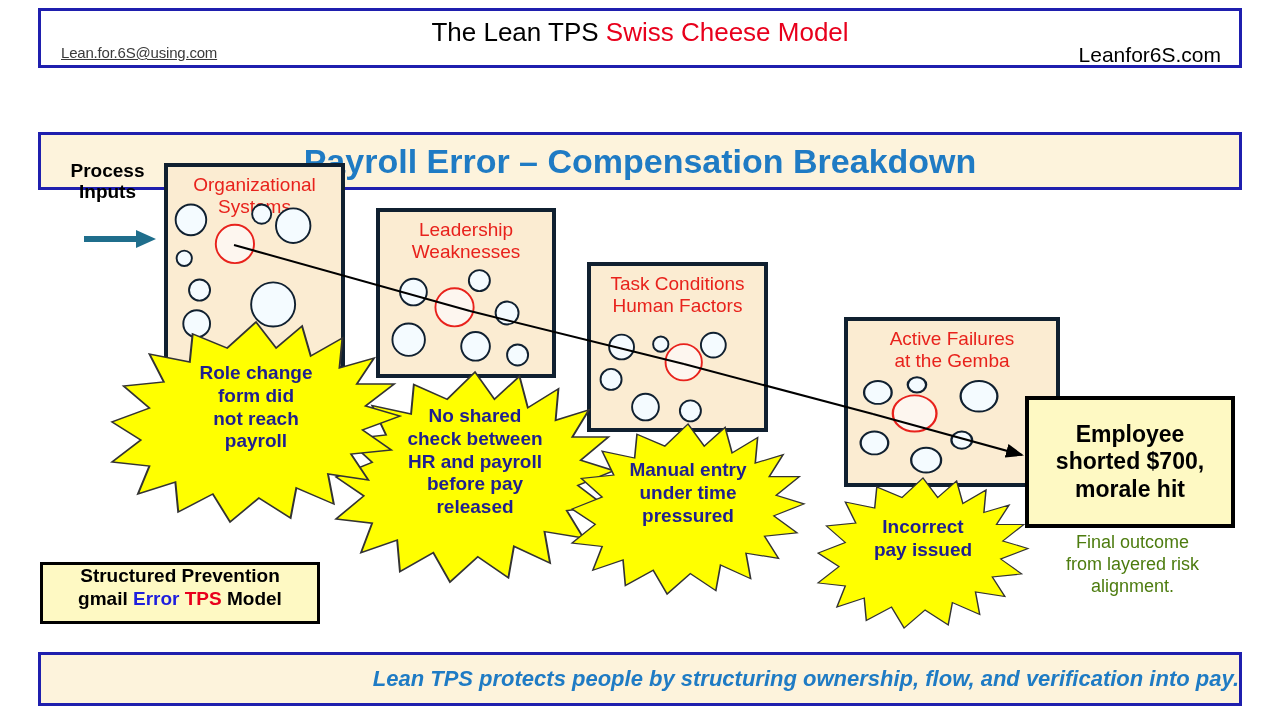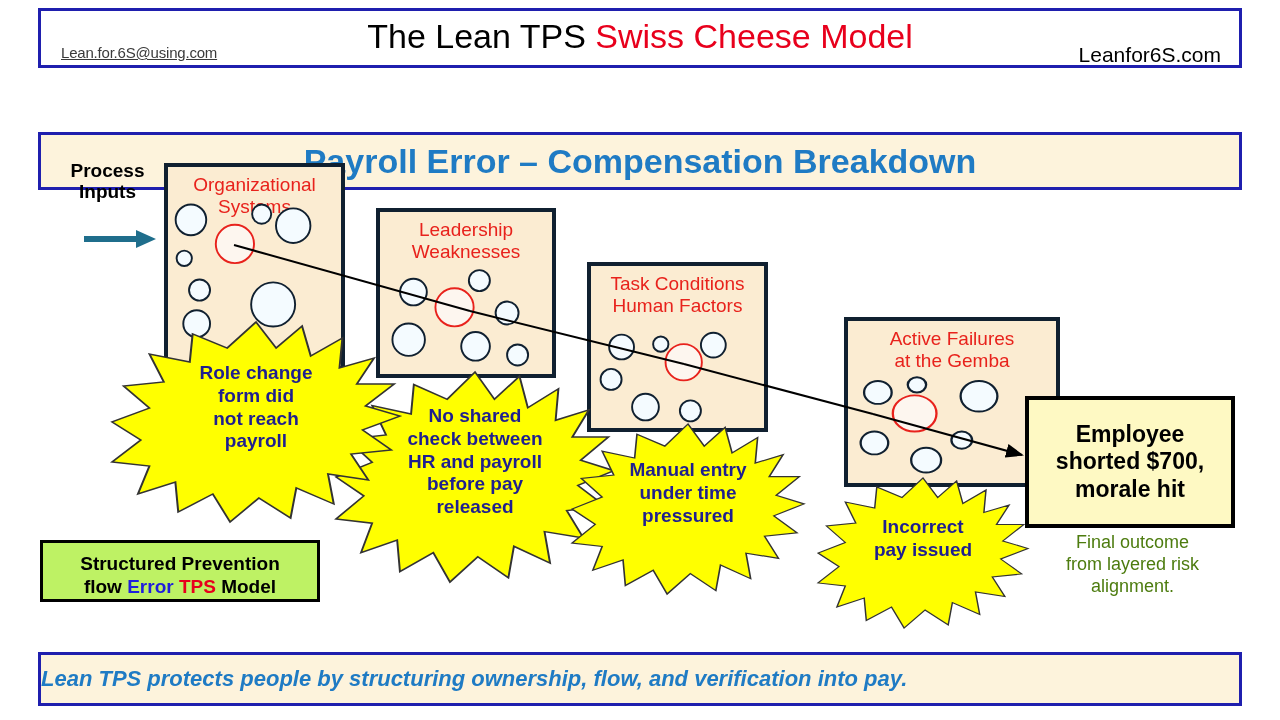--- a/index.html
+++ b/index.html
@@ -7,21 +7,21 @@
        font-family:"Liberation Sans","DejaVu Sans",sans-serif;}
 
   .stage{position:absolute;left:0;top:0;width:1280px;height:720px;}
 
   
   #header-bar{position:absolute;left:38px;top:8px;width:1204px;height:60px;
     border:3px solid #1f1fae;background:#ffffff;box-sizing:border-box;}
   #header-email{position:absolute;left:20px;top:33px;font-size:15px;color:#3a3a3a;
     text-decoration:underline;letter-spacing:-0.2px;white-space:nowrap;}
   #header-title{position:absolute;left:0;top:6px;width:100%;text-align:center;
-    font-size:34px;color:#000000;white-space:nowrap;letter-spacing:0px;}
+    font-size:26px;color:#000000;white-space:nowrap;letter-spacing:0px;}
   #header-title .red{color:#e8001c;}
   #header-site{position:absolute;right:18px;top:32px;font-size:21px;color:#000;white-space:nowrap;}
 
   
   #title-banner{position:absolute;left:38px;top:84px;width:1204px;height:58px;
     border:3px solid #1f1fae;background:#fdf3dc;box-sizing:border-box;
     display:flex;align-items:center;justify-content:center;margin-top:48px;}
   #title-banner-text{font-size:34px;font-weight:bold;color:#1f7bc4;white-space:nowrap;}
 
   
@@ -39,30 +39,30 @@
   #outcome-box{position:absolute;left:1025px;top:396px;width:210px;height:132px;
     background:#fef9c3;border:4px solid #000;box-sizing:border-box;
     display:flex;align-items:center;justify-content:center;}
   #outcome-text{font-size:23px;font-weight:bold;color:#000;text-align:center;line-height:1.18;}
 
   
   #final-note{position:absolute;left:1025px;top:532px;width:215px;text-align:center;
     font-size:18px;font-weight:normal;color:#4d7c0f;line-height:1.22;}
 
   
-  #prevention-box{position:absolute;left:40px;top:540px;width:280px;height:62px;
-    background:#bef264;border:3px solid #000;box-sizing:border-box;
-    display:flex;align-items:flex-end;justify-content:center;}
+  #prevention-box{position:absolute;left:40px;top:562px;width:280px;height:62px;
+    background:#fef9c3;border:3px solid #000;box-sizing:border-box;
+    display:flex;align-items:flex-start;justify-content:center;}
   #prevention-text{font-size:19px;font-weight:bold;color:#000;text-align:center;line-height:1.2;}
   #prevention-text .bl{color:#1f1fdd;} #prevention-text .rd{color:#e8001c;}
 
   
   #footer-banner{position:absolute;left:38px;top:652px;width:1204px;height:54px;
     border:3px solid #1f1fae;background:#fdf3dc;box-sizing:border-box;
-    display:flex;align-items:center;justify-content:flex-start;}
+    display:flex;align-items:center;justify-content:flex-end;}
   #footer-text{font-size:22px;font-weight:bold;font-style:italic;color:#1f7bc4;white-space:nowrap;}
 
   
   .burst{position:absolute;}
   .burst svg{position:absolute;left:0;top:0;overflow:visible;}
   .burst-text{position:absolute;left:0;width:100%;text-align:center;
     font-size:19px;font-weight:bold;color:#1f1f8f;line-height:1.2;pointer-events:none;}
 
   #trajectory{position:absolute;left:0;top:0;width:1280px;height:720px;pointer-events:none;}
 </style>
@@ -180,21 +180,21 @@
   </div>
 
   <div id="outcome-box">
     <div id="outcome-text">Employee<br>shorted $700,<br>morale hit</div>
   </div>
   <div id="final-note">Final outcome<br>from layered risk<br>alignment.</div>
 
   <div id="prevention-box">
     <div id="prevention-text">
       <span>Structured Prevention</span><br>
-      <span>flow </span><span class="bl">Error</span><span> </span><span class="rd">TPS</span><span> Model</span>
+      <span>gmail </span><span class="bl">Error</span><span> </span><span class="rd">TPS</span><span> Model</span>
     </div>
   </div>
 
   <div id="footer-banner">
     <div id="footer-text">Lean TPS protects people by structuring ownership, flow, and verification into pay.</div>
   </div>
 
 </div>
 
 </body></html>

